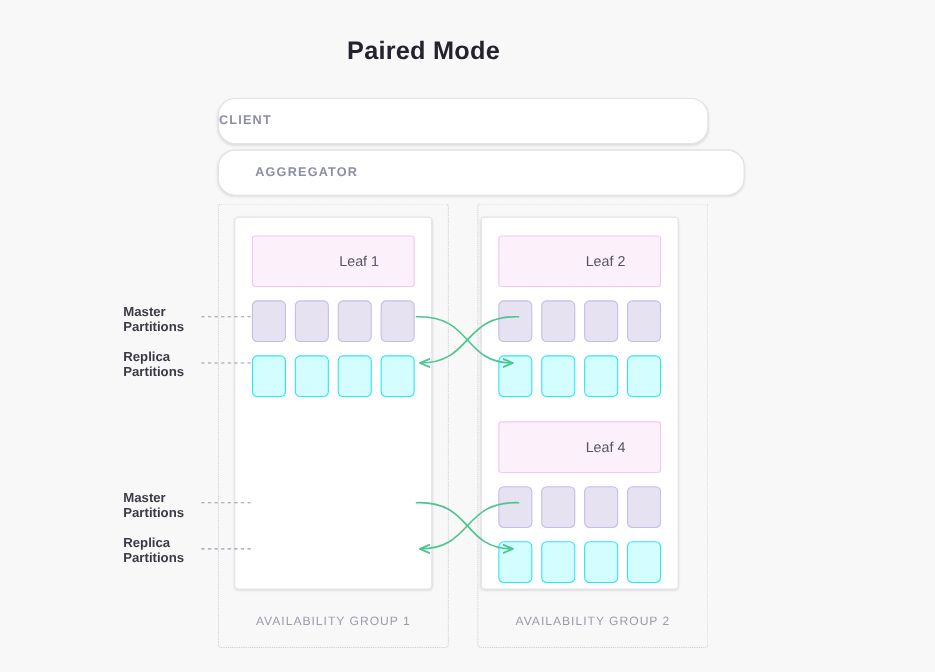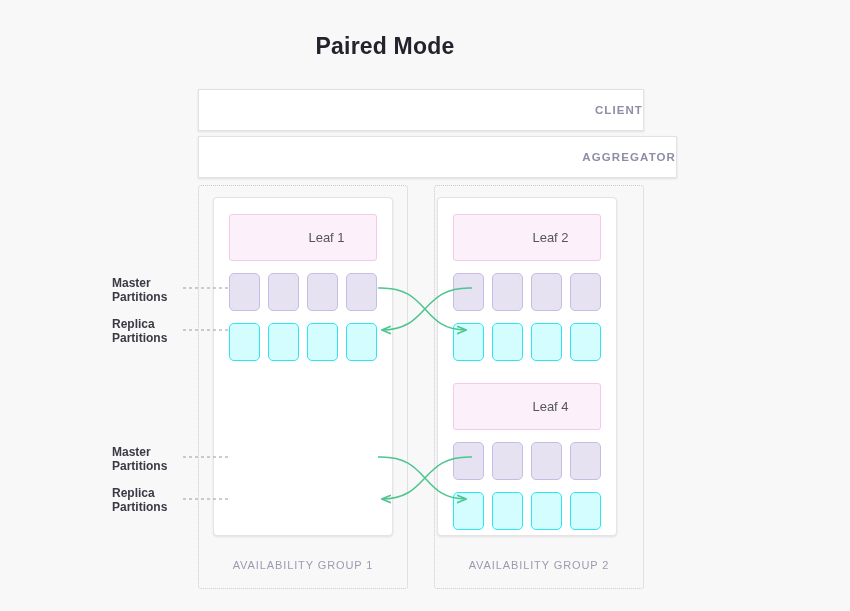--- a/index.html
+++ b/index.html
@@ -34,25 +34,25 @@
   }
 
   
   .topbar {
     position: absolute;
     left: 198px;
     width: 444px;
     height: 40px;
     background: #ffffff;
     border: 1px solid #e2e2e6;
-    border-radius: 0;
+    border-radius: 16px;
     box-shadow: 0 1px 2px rgba(60,60,80,.13);
     display: flex;
     align-items: center;
-    justify-content: flex-end;
+    justify-content: flex-start;
     font-size: 11.5px;
     font-weight: bold;
     letter-spacing: 1.1px;
     color: #8d8da6;
   }
   .topbar.client { top: 89px; }
   .topbar.aggregator { top: 136px; padding-left: 33px; }
 
   
   .ag-outer {

